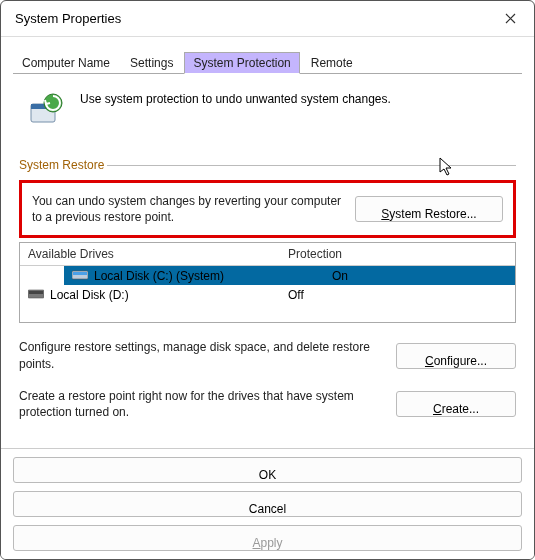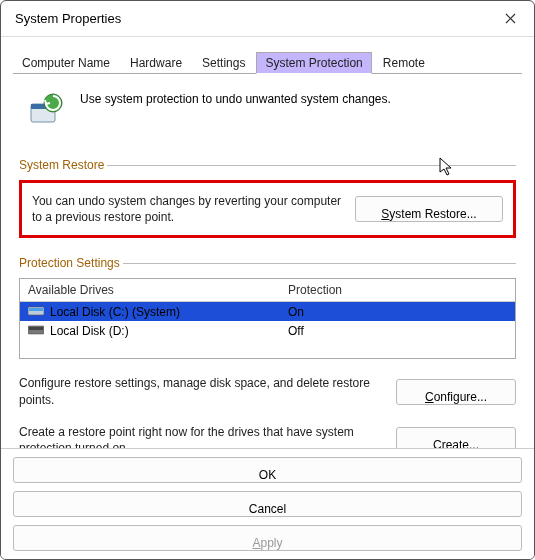--- a/index.html
+++ b/index.html
@@ -123,21 +123,21 @@
   }
   .col-drive { flex: 0 0 260px; }
   .col-prot  { flex: 1; }
   .drives-body { border-top: 1px solid #ccc; padding-bottom: 18px; }
   .drive-row {
     display: flex;
     align-items: center;
     padding: 2px 8px;
     font-size: 12px;
   }
-  .drive-row.selected { background: #1d4ed8; }
+  .drive-row.selected { background: #0369a1; margin-left: 44px; }
   .drive-icon {
     width: 16px; height: 12px;
     margin-right: 6px;
     display: inline-block;
   }
   .config-row, .create-row {
     display: flex;
     align-items: center;
     gap: 14px;
     margin-top: 16px;
@@ -174,21 +174,20 @@
   <div class="close-btn">
     <svg width="11" height="11" viewBox="0 0 11 11">
           <path d="M1 1 L10 10 M10 1 L1 10" stroke="#333" stroke-width="1.2"></path>
         </svg>
   </div>
 </div>
 
 <div class="content">
   <div class="tabs">
     <div class="tab">Computer Name</div>
-    <div class="tab">Hardware</div>
     <div class="tab">Settings</div>
     <div class="tab active">System Protection</div>
     <div class="tab">Remote</div>
   </div>
 
   <div class="panel">
     <div class="intro">
       <svg class="shield-icon" viewBox="0 0 40 40">
         <rect x="6" y="14" width="24" height="18" rx="2" fill="#dfe7ef" stroke="#7790aa"></rect>
         <rect x="6" y="14" width="24" height="5" fill="#3a6ea5"></rect>
@@ -203,24 +202,20 @@
       <span>System Restore</span>
       <div class="line"></div>
     </div>
     <div class="restore-row">
       <div class="desc">You can undo system changes by reverting your computer to a previous restore point.</div>
       <div class="btn">
         <span><span class="mn">S</span><span>ystem Restore...</span></span>
       </div>
     </div>
 
-    <div class="section-header">
-      <span>Protection Settings</span>
-      <div class="line"></div>
-    </div>
     <div class="drives-table">
       <div class="drives-header">
         <div class="col-drive">Available Drives</div>
         <div class="col-prot">Protection</div>
       </div>
       <div class="drives-body" id="drives-body">
             <div class="drive-row selected">
               <div class="col-drive"><span class="drive-icon"><svg width="16" height="12" viewBox="0 0 16 12">
                     <rect x="0" y="3" width="16" height="8" rx="1" fill="#bcd" stroke="#555" stroke-width="0.6"></rect>
                     <rect x="1" y="4" width="14" height="3" fill="#4aa0e8"></rect>

